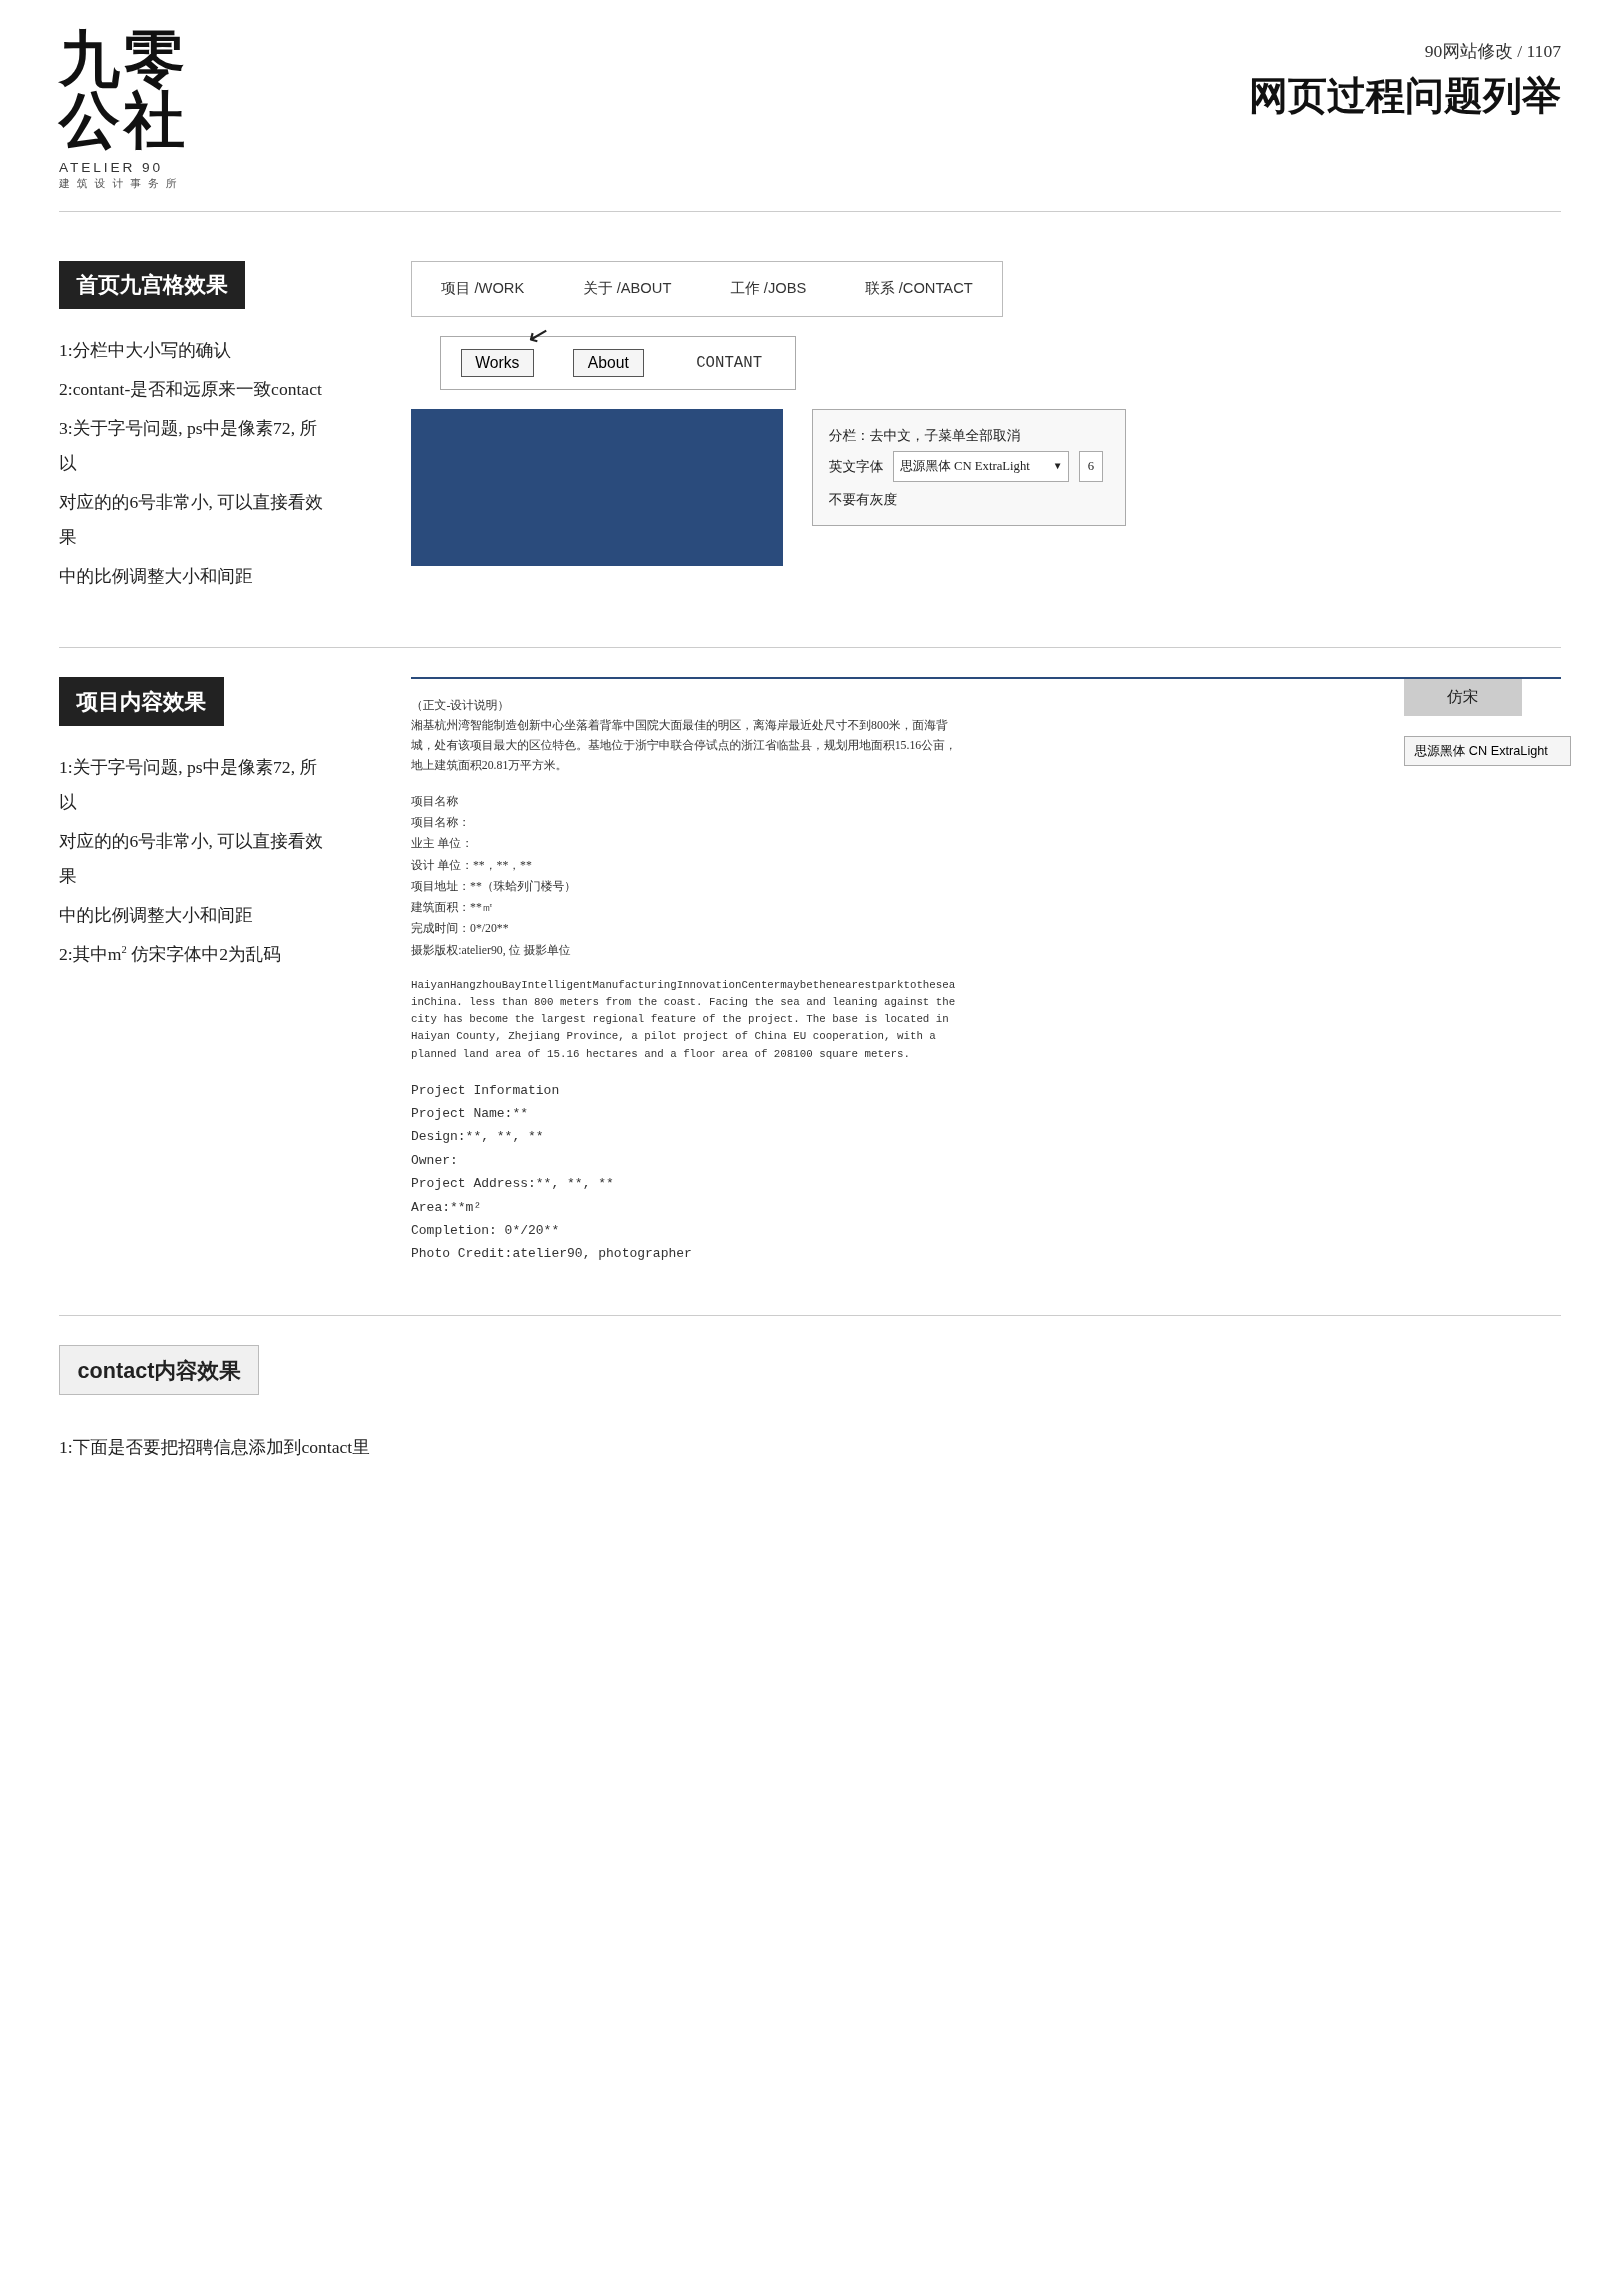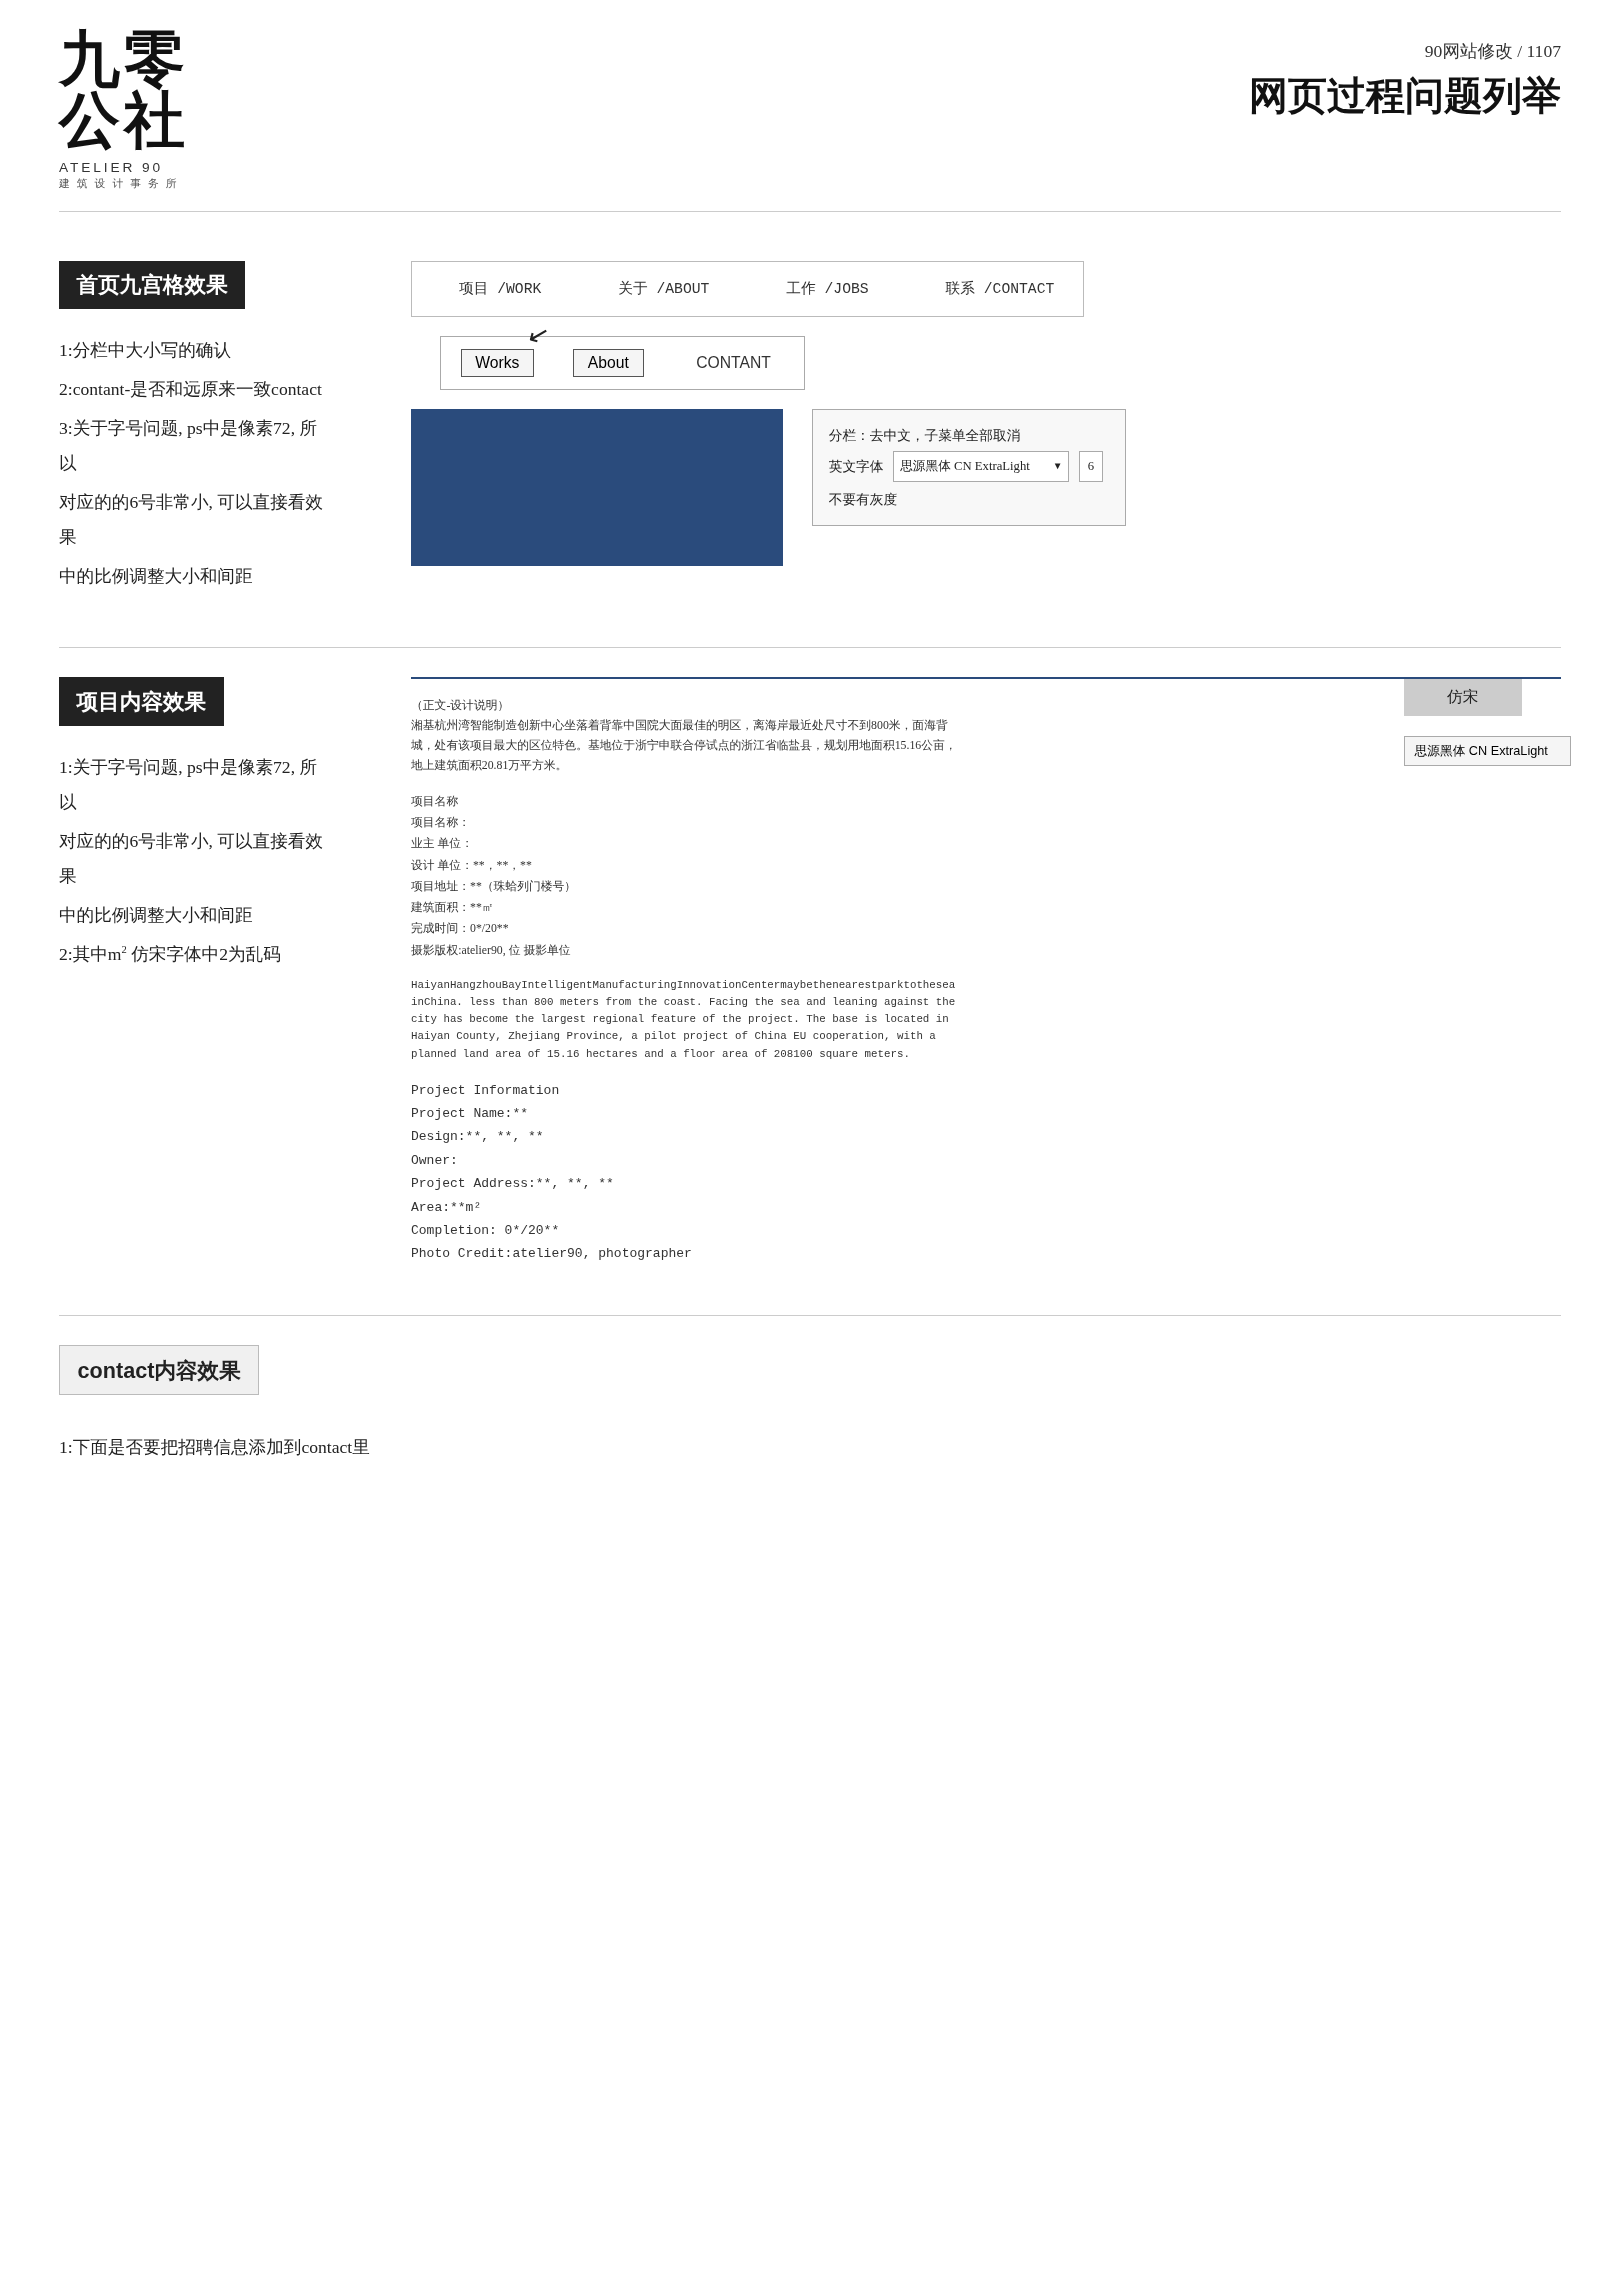--- a/index.html
+++ b/index.html
@@ -111,42 +111,41 @@
       border: 1px solid #bbb;
       padding: 17.6px 29px;
       margin-bottom: 19.6px;
       display: inline-flex;
       gap: 59px;
       align-items: center;
     }
     .nav-item {
       font-size: 14.7px;
       color: #333;
-      font-family: Liberation Mono, monospace;
-      margin-left: 18px;
+      font-family: Liberation Sans, sans-serif;
     }
     .nav-buttons-row {
       display: flex;
       gap: 39px;
       align-items: center;
       border: 1px solid #aaa;
       padding: 11.8px 19.6px;
       width: fit-content;
     }
     .nav-btn {
       border: 1px solid #555;
       padding: 3.9px 13.7px;
       font-size: 15.7px;
       font-family: Arial, sans-serif;
       background: #f5f5f5;
       cursor: pointer;
     }
     .nav-btn-plain {
       font-size: 15.7px;
-      font-family: Liberation Sans, sans-serif;
+      font-family: Liberation Mono, monospace;
       color: #333;
       padding: 3.9px 13.7px;
     }
 
     
     .mockup-row {
       display: flex;
       gap: 29px;
       margin-top: 19.6px;
       align-items: flex-start;

